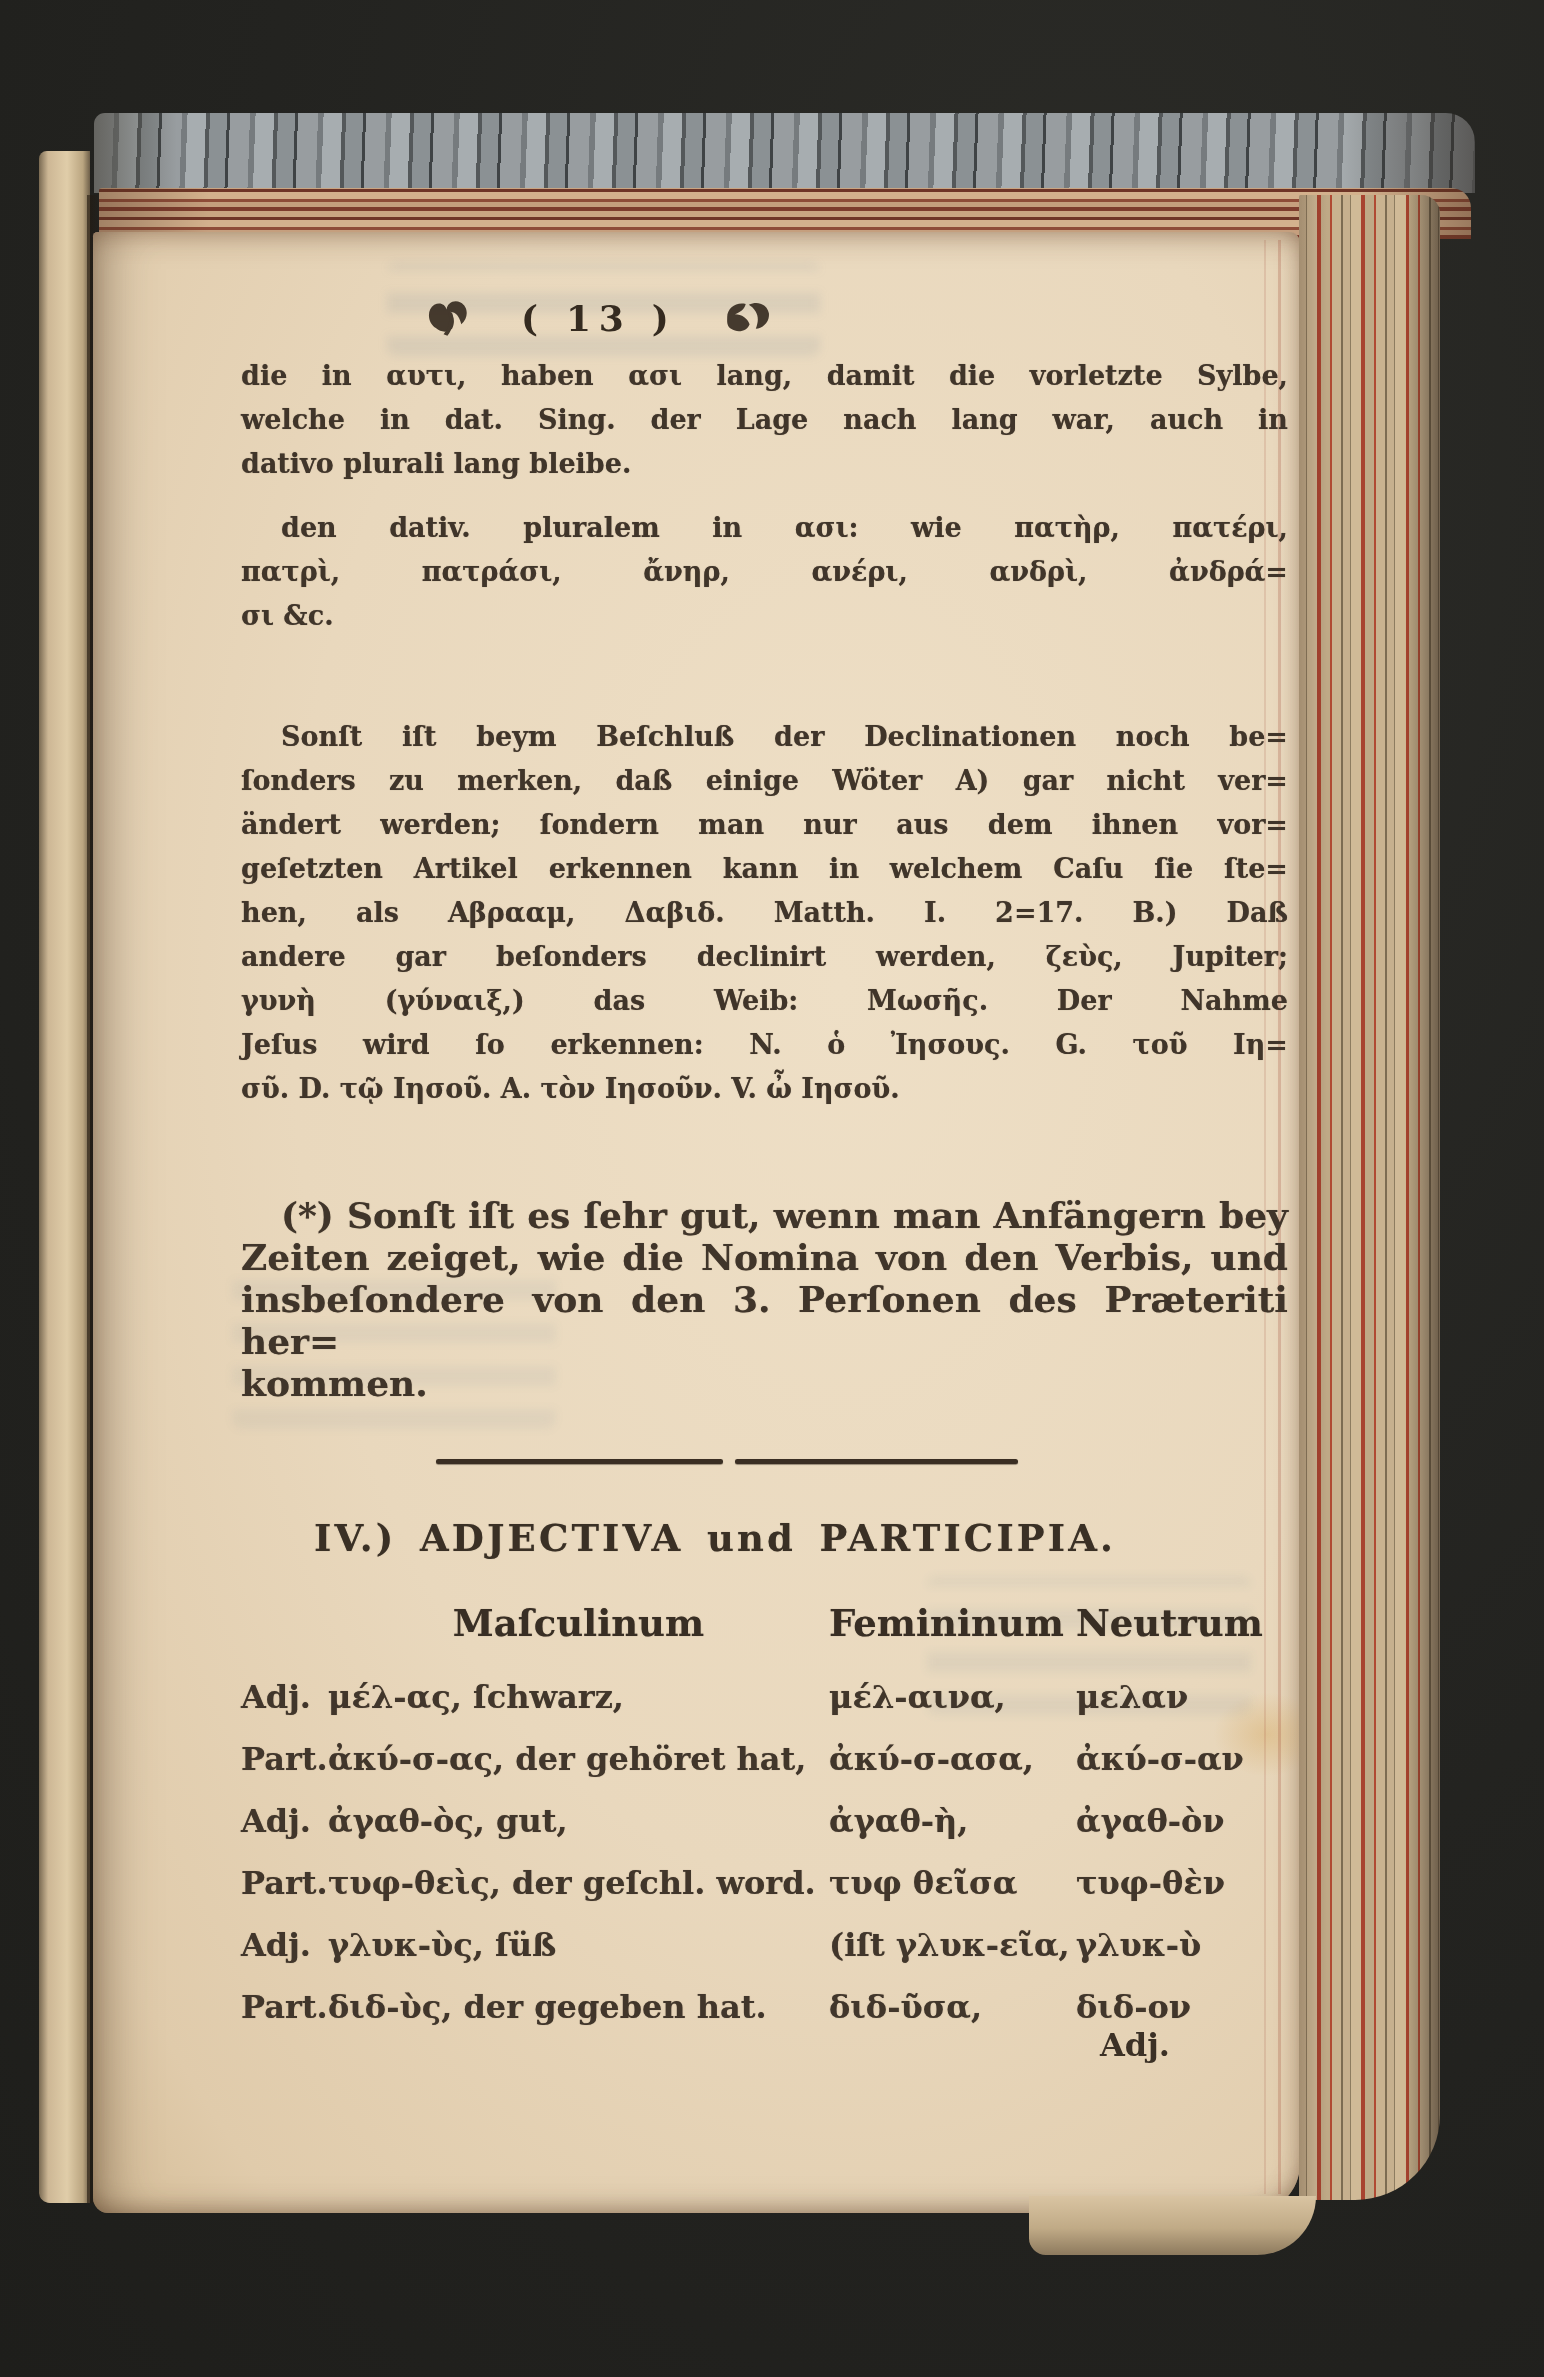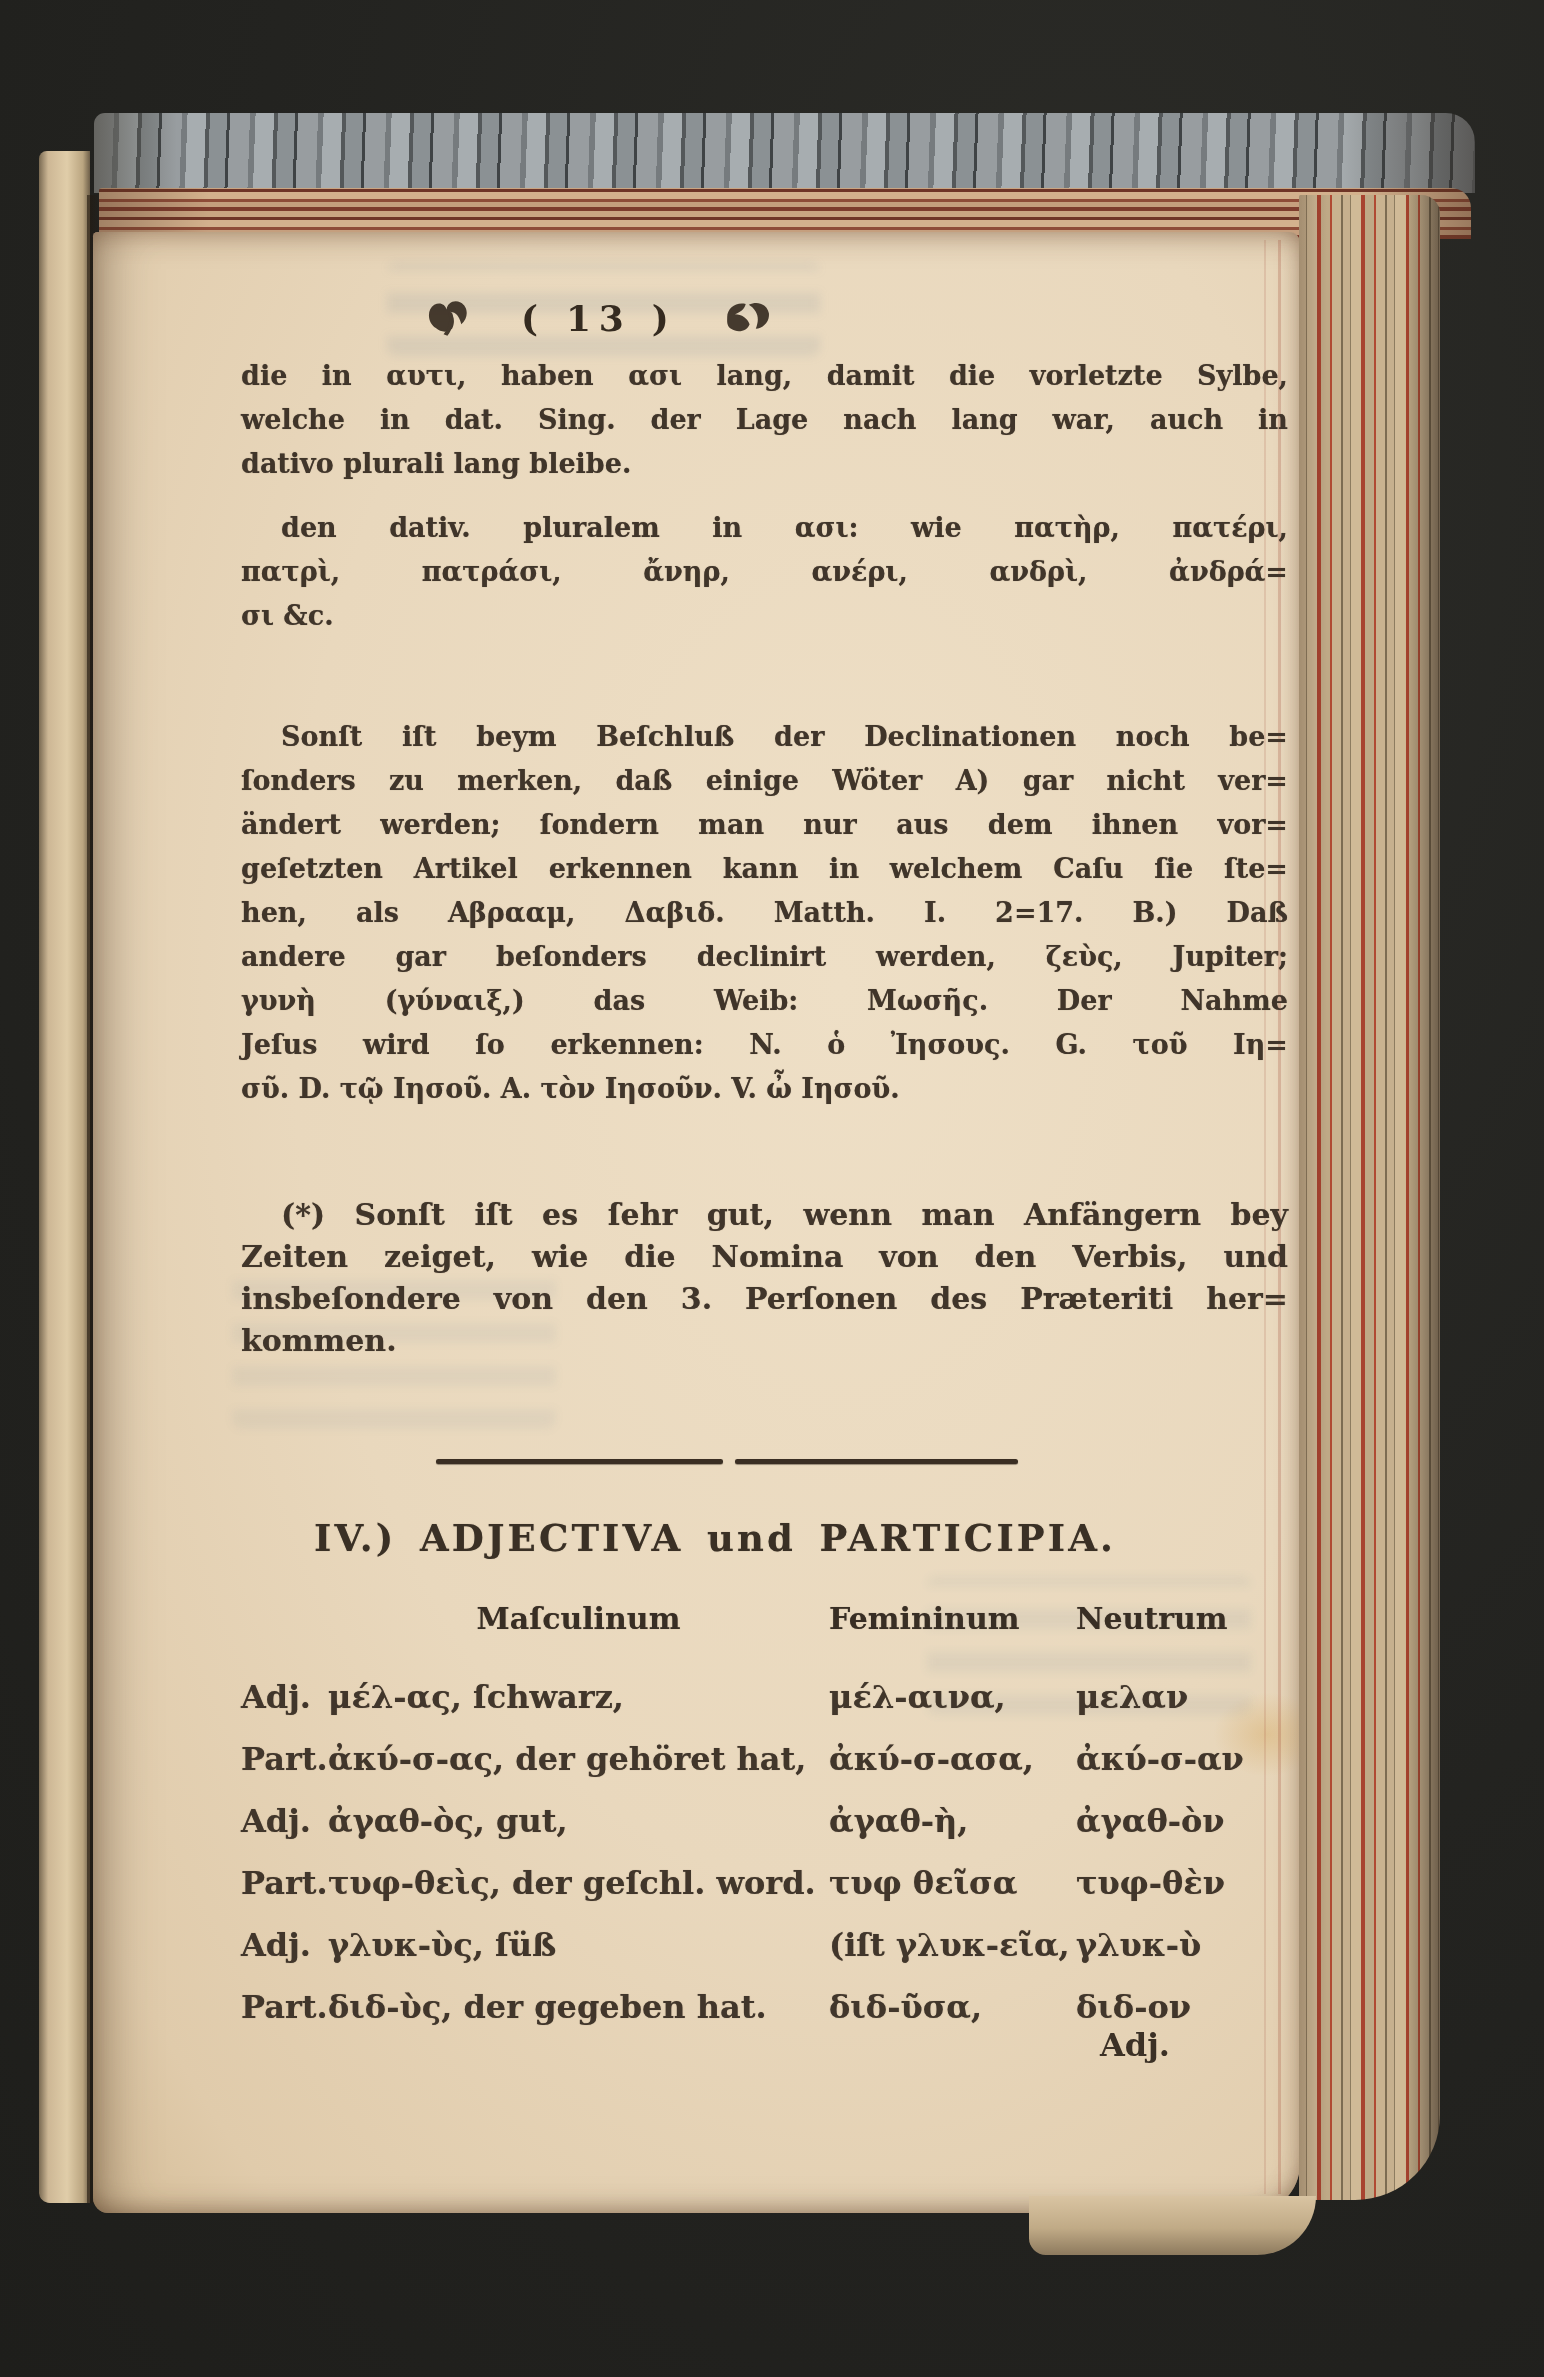--- a/index.html
+++ b/index.html
@@ -62,33 +62,33 @@
 
   .pagenum-row{display:flex;align-items:flex-start;gap:45px;}
   .pagenum{font-size:36px;font-weight:bold;letter-spacing:7.7px;color:#352b20;}
   .fleuron{width:51px;height:42px;opacity:.92;}
 
   .body-text{font-size:27px;line-height:44px;font-weight:bold;color:#40352a;width:1047px;
      text-shadow:0 0 0.8px rgba(64,50,36,.55);}
   .body-text .tline{text-align:justify;text-align-last:justify;}
   .body-text .tline-last{text-align-last:left;}
   .indent .tline:first-child{text-indent:40px;}
-  .footnote{font-size:30px;line-height:42px;}
+  .footnote{font-size:36px;line-height:42px;}
 
   .rule{display:flex;gap:12.4px;}
   .rule-seg{height:4.6px;background:#3a2e23;border-radius:2.3px;box-shadow:0 0.8px 0.8px rgba(58,46,35,.6);}
   .rs1{width:287px;}
   .rs2{width:283px;}
 
   .section-heading{font-size:37px;font-weight:bold;letter-spacing:3.1px;word-spacing:7.7px;
      color:#3a3025;white-space:nowrap;text-shadow:0 0 0.8px rgba(58,48,37,.5);}
 
   .gtable{width:1047px;font-weight:bold;text-shadow:0 0 0.8px rgba(64,50,36,.5);}
   .trow{display:grid;grid-template-columns:87px 501px 247px 1fr;align-items:baseline;height:62px;font-size:32px;color:#41362b;}
-  .thead{display:grid;grid-template-columns:87px 501px 247px 1fr;align-items:baseline;height:77px;font-size:30px;color:#382e24;}
+  .thead{display:grid;grid-template-columns:87px 501px 247px 1fr;align-items:baseline;height:77px;font-size:37px;color:#382e24;}
   .thead .hc-masc{text-align:center;}
   .cell{white-space:nowrap;}
 
   .catchword{font-size:32px;font-weight:bold;color:#3c3126;}
 </style>
 </head>
 <body>
 
 <div class="scene">
 

